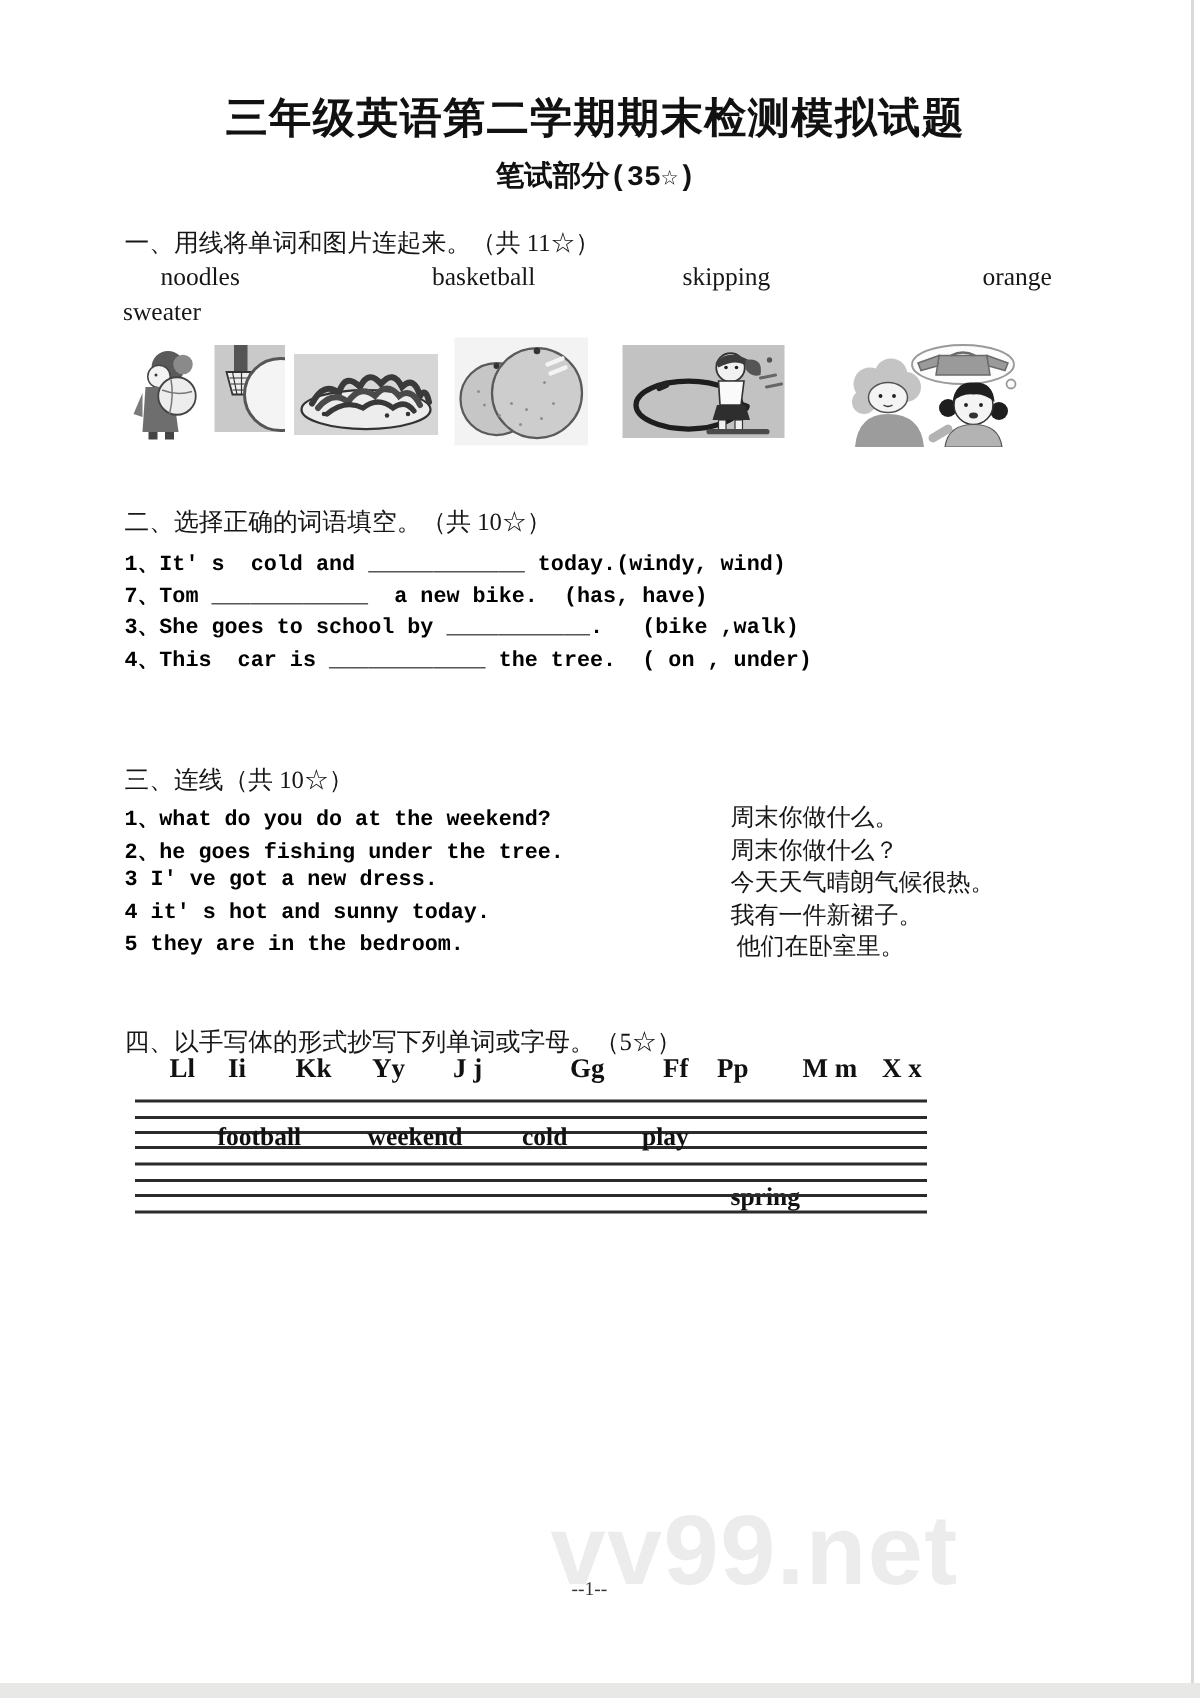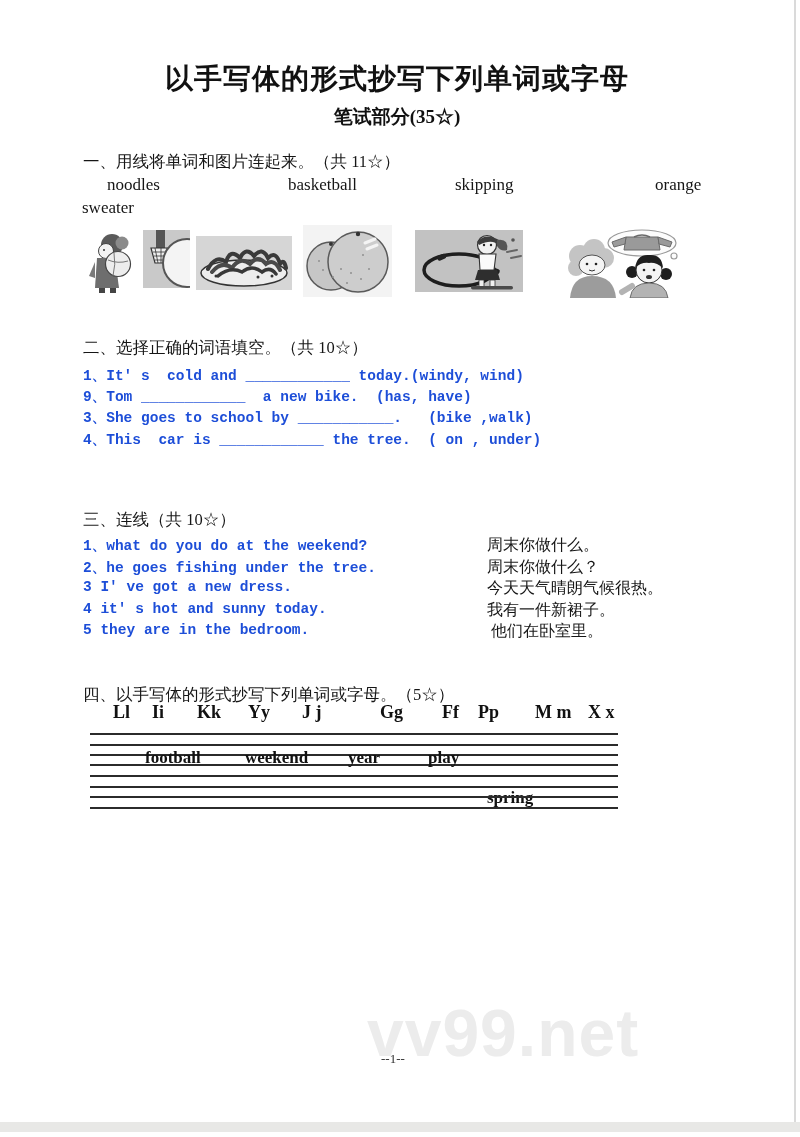--- a/index.html
+++ b/index.html
@@ -1,43 +1,43 @@
 <!DOCTYPE html>
 <html><head>
 <meta charset="utf-8">
 <style>
   html,body{margin:0;padding:0;background:#fff;}
   .page{position:relative;width:800px;height:1137px;background:#ffffff;overflow:hidden;
         font-family:"Liberation Serif",serif;color:#1a1a1a;}
   .abs{position:absolute;}
   .title{top:60px;left:0;width:794px;text-align:center;font-family:"Liberation Sans",sans-serif;
          font-weight:700;font-size:28px;letter-spacing:1px;color:#111;}
-  .subtitle{top:104px;left:0;width:794px;text-align:center;font-family:Liberation Serif, serif;
+  .subtitle{top:104px;left:0;width:794px;text-align:center;font-family:Liberation Mono, monospace;
             font-weight:700;font-size:19px;color:#111;}
   .heading{font-family:"Liberation Serif",serif;font-size:16.5px;color:#161616;white-space:pre;}
   .word{font-family:"Liberation Serif",serif;font-size:17px;color:#161616;}
   .mono{font-family:"Liberation Mono","DejaVu Sans Mono",monospace;font-weight:700;
-        font-size:14.5px;color:#1d4ed8;white-space:pre;}
+        font-size:14.5px;color:#000000;white-space:pre;}
   .cn{font-family:"Liberation Serif",serif;font-size:16px;color:#161616;white-space:pre;}
   .letter{font-family:"Liberation Serif",serif;font-weight:700;font-size:18px;color:#111;white-space:pre;}
   .hwword{font-family:"Liberation Serif",serif;font-weight:700;font-size:17px;color:#111;}
   .hline{height:1.5px;background:#2b2b2b;left:90px;width:528px;}
   .imgbox{overflow:hidden;}
   .watermark{font-family:"Liberation Sans",sans-serif;font-weight:700;font-size:66px;
              color:#ececec;letter-spacing:1px;}
   .pagenum{font-family:"Liberation Serif",serif;font-size:13px;color:#333;}
   .edge-right{top:0;left:794px;width:2px;height:1122px;background:#dadada;}
   .bottom-strip{top:1122px;left:0;width:800px;height:10px;background:#e8e8e6;}
 </style>
 </head>
 <body>
 
 <div class="page">
 
-  <div class="abs title">以手写体的形式抄写下列单词或字母</div>
+  <div class="abs title">三年级英语第二学期期末检测模拟试题</div>
   <div class="abs subtitle">笔试部分(35☆)</div>
 
   <div class="abs heading" style="left:83px;top:151px;">一、用线将单词和图片连起来。（共 11☆）</div>
   <span class="abs word" style="left:107px;top:175px;">noodles</span>
   <span class="abs word" style="left:288px;top:175px;">basketball</span>
   <span class="abs word" style="left:455px;top:175px;">skipping</span>
   <span class="abs word" style="left:655px;top:175px;">orange</span>
   <span class="abs word" style="left:82px;top:198px;">sweater</span>
 
   <div class="abs imgbox" style="left:85px;top:232px;width:50px;height:62px;">
@@ -150,21 +150,21 @@
           <circle cx="92" cy="42" r="1.3" fill="#222"></circle>
         <ellipse cx="87" cy="49" rx="3" ry="2" fill="#333"></ellipse>
         <path d="M68 70 Q70 55 87 55 Q104 55 106 70 Z" fill="#b3b3b3" stroke="#555" stroke-width="0.8"></path>
         <path d="M70 58 L60 64" stroke="#b3b3b3" stroke-width="6" stroke-linecap="round"></path>
       </g>
     </svg>
   </div>
 
   <div class="abs heading" style="left:83px;top:337px;">二、选择正确的词语填空。（共 10☆）</div>
   <div class="abs mono" style="left:83px;top:366px;">1、It' s  cold and ____________ today.(windy, wind)</div>
-  <div class="abs mono" style="left:83px;top:387px;">9、Tom ____________  a new bike.  (has, have)</div>
+  <div class="abs mono" style="left:83px;top:387px;">7、Tom ____________  a new bike.  (has, have)</div>
   <div class="abs mono" style="left:83px;top:408px;">3、She goes to school by ___________.   (bike ,walk)</div>
   <div class="abs mono" style="left:83px;top:430px;">4、This  car is ____________ the tree.  ( on , under)</div>
 
   <div class="abs heading" style="left:83px;top:509px;">三、连线（共 10☆）</div>
   <div class="abs mono" style="left:83px;top:536px;">1、what do you do at the weekend?</div>
   <div class="abs mono" style="left:83px;top:558px;">2、he goes fishing under the tree.</div>
   <div class="abs mono" style="left:83px;top:579px;">3 I' ve got a new dress.</div>
   <div class="abs mono" style="left:83px;top:601px;">4 it' s hot and sunny today.</div>
   <div class="abs mono" style="left:83px;top:622px;">5 they are in the bedroom.</div>
   <div class="abs cn" style="left:487px;top:535px;">周末你做什么。</div>
@@ -185,21 +185,21 @@
   <span class="abs letter" style="left:535px;top:702px;">M m</span>
   <span class="abs letter" style="left:588px;top:702px;">X x</span>
 
   <div class="abs hline" style="top:733px;"></div>
   <div class="abs hline" style="top:744px;"></div>
   <div class="abs hline" style="top:754px;"></div>
   <div class="abs hline" style="top:764px;"></div>
 
   <span class="abs hwword" style="left:145px;top:748px;text-align:center;">football</span>
   <span class="abs hwword" style="left:245px;top:748px;">weekend</span>
-  <span class="abs hwword" style="left:348px;top:748px;">year</span>
+  <span class="abs hwword" style="left:348px;top:748px;">cold</span>
   <span class="abs hwword" style="left:428px;top:748px;">play</span>
   <span class="abs hwword" style="left:487px;top:748px;margin-top:40px;">spring</span>
 
   <div class="abs hline" style="top:775px;"></div>
   <div class="abs hline" style="top:786px;"></div>
   <div class="abs hline" style="top:796px;"></div>
   <div class="abs hline" style="top:807px;"></div>
 
   <div class="abs watermark" style="left:367px;top:995px;">vv99.net</div>
   <div class="abs pagenum" style="left:381px;top:1051px;">--1--</div>

